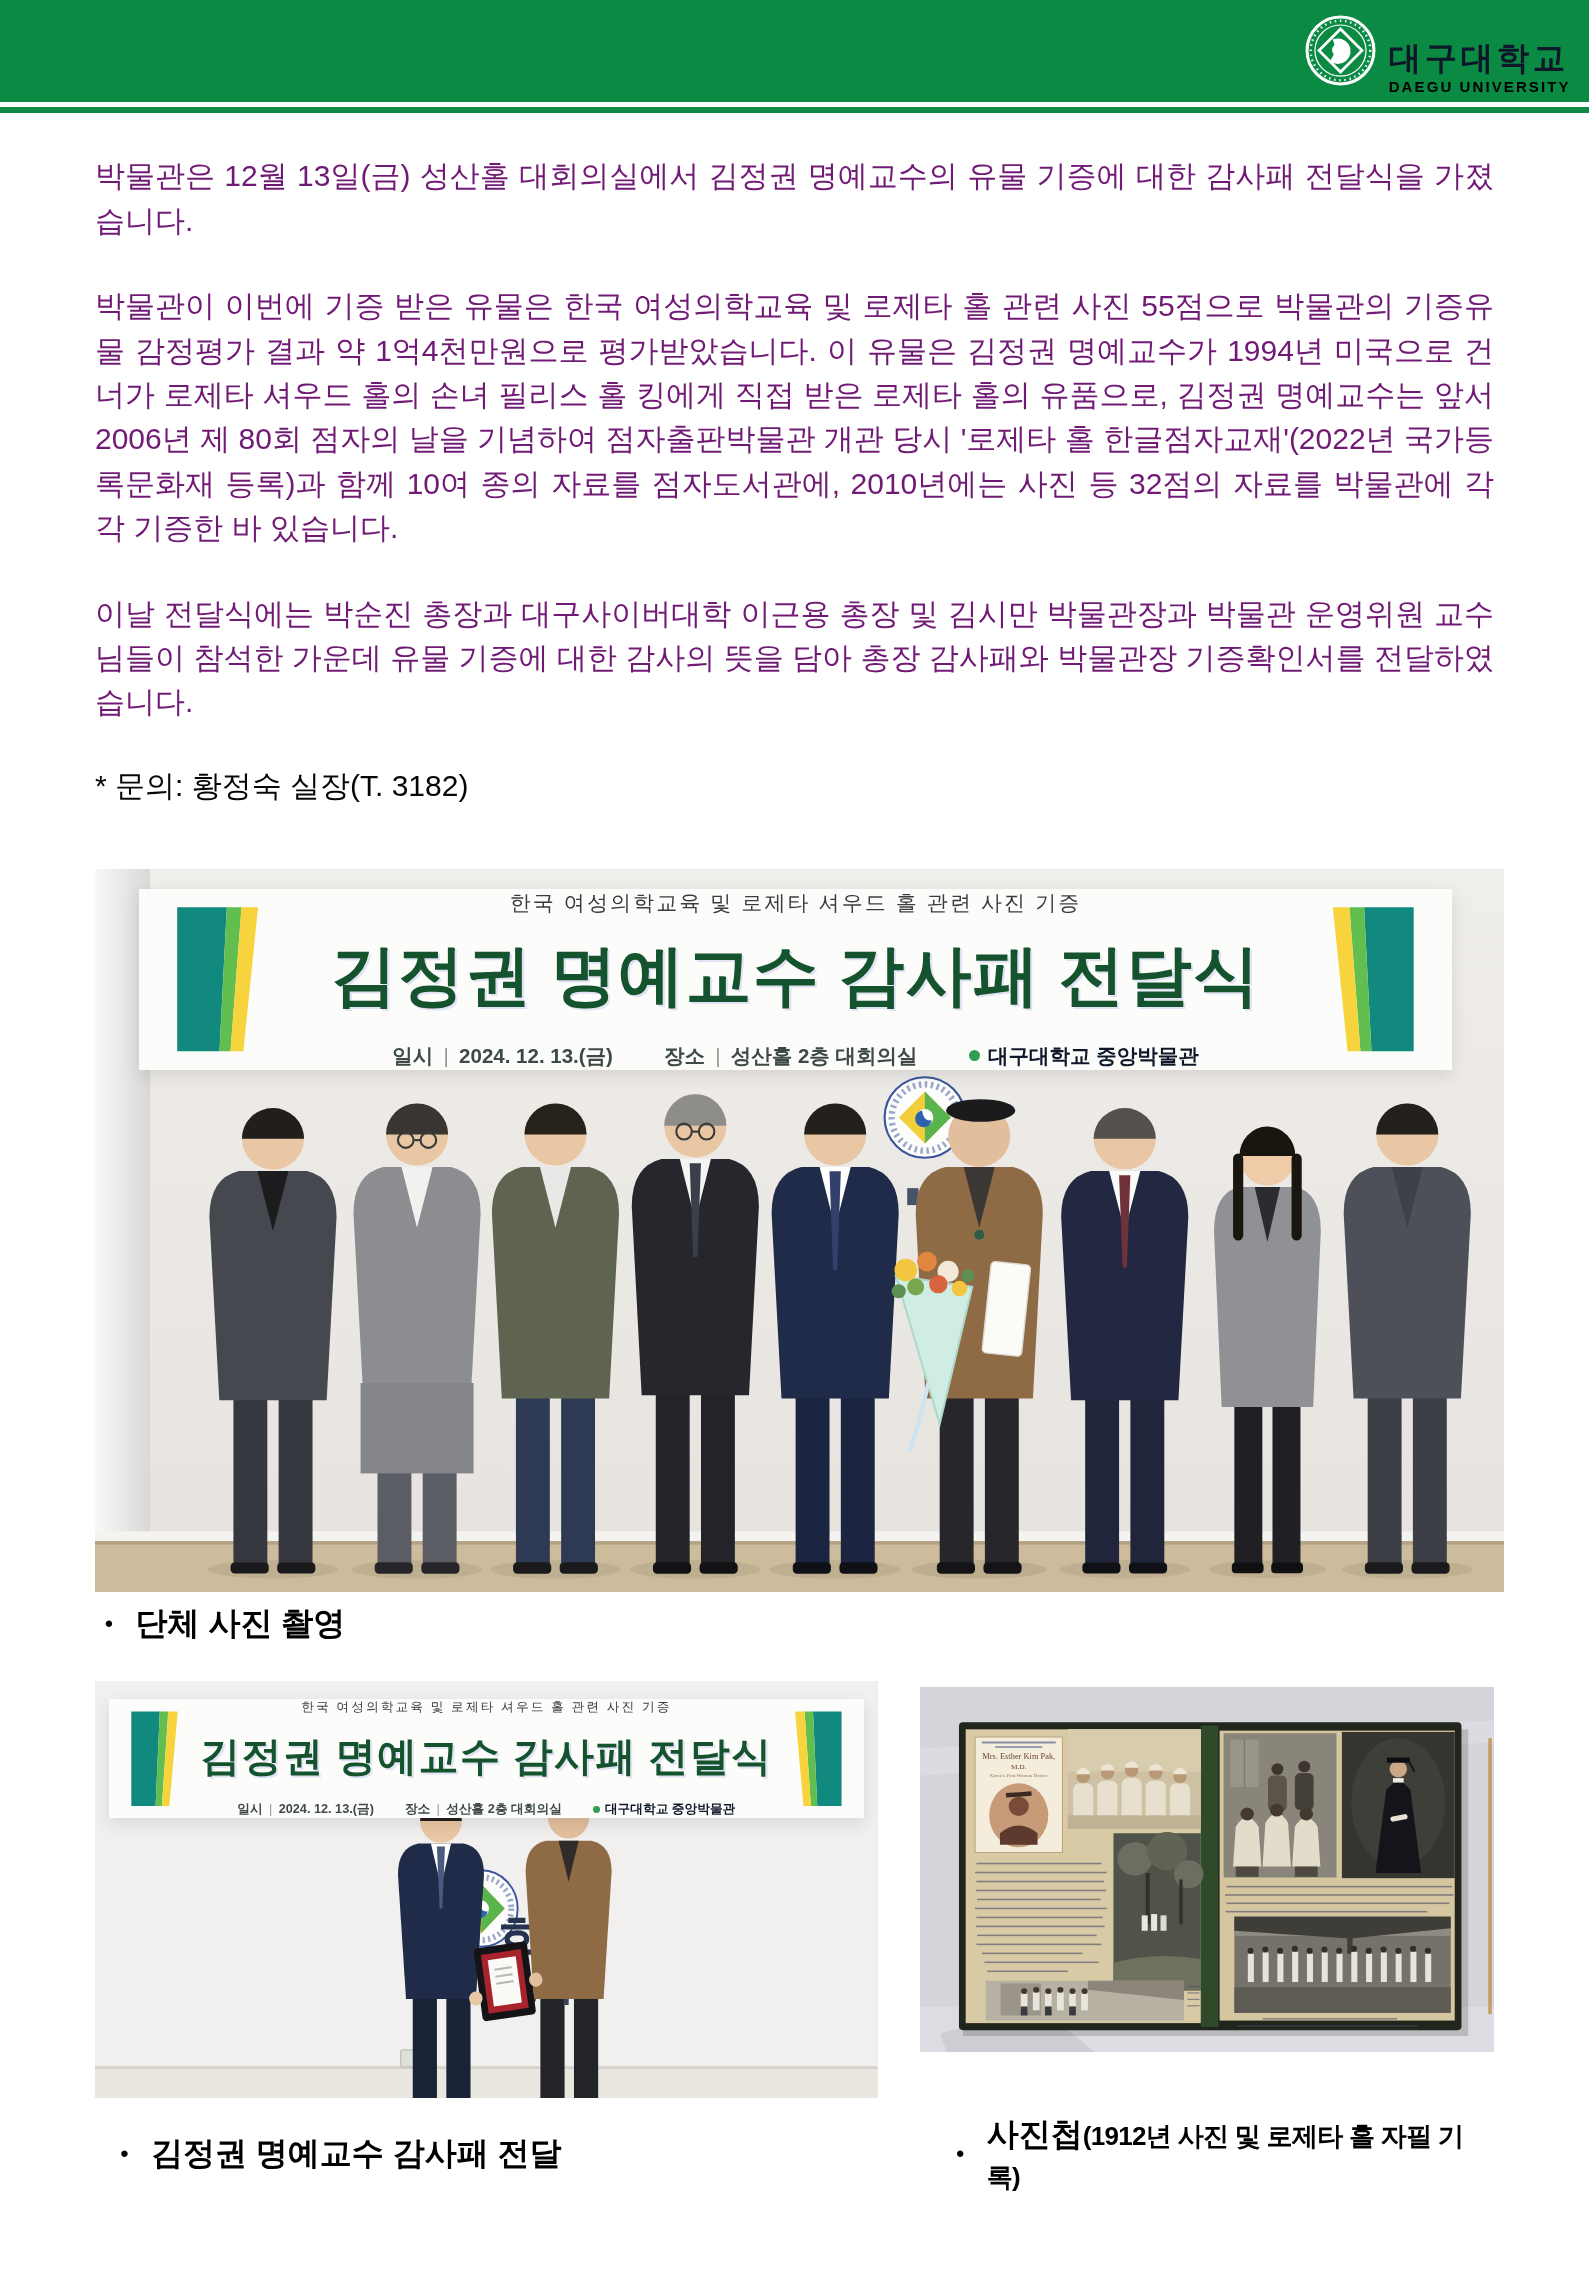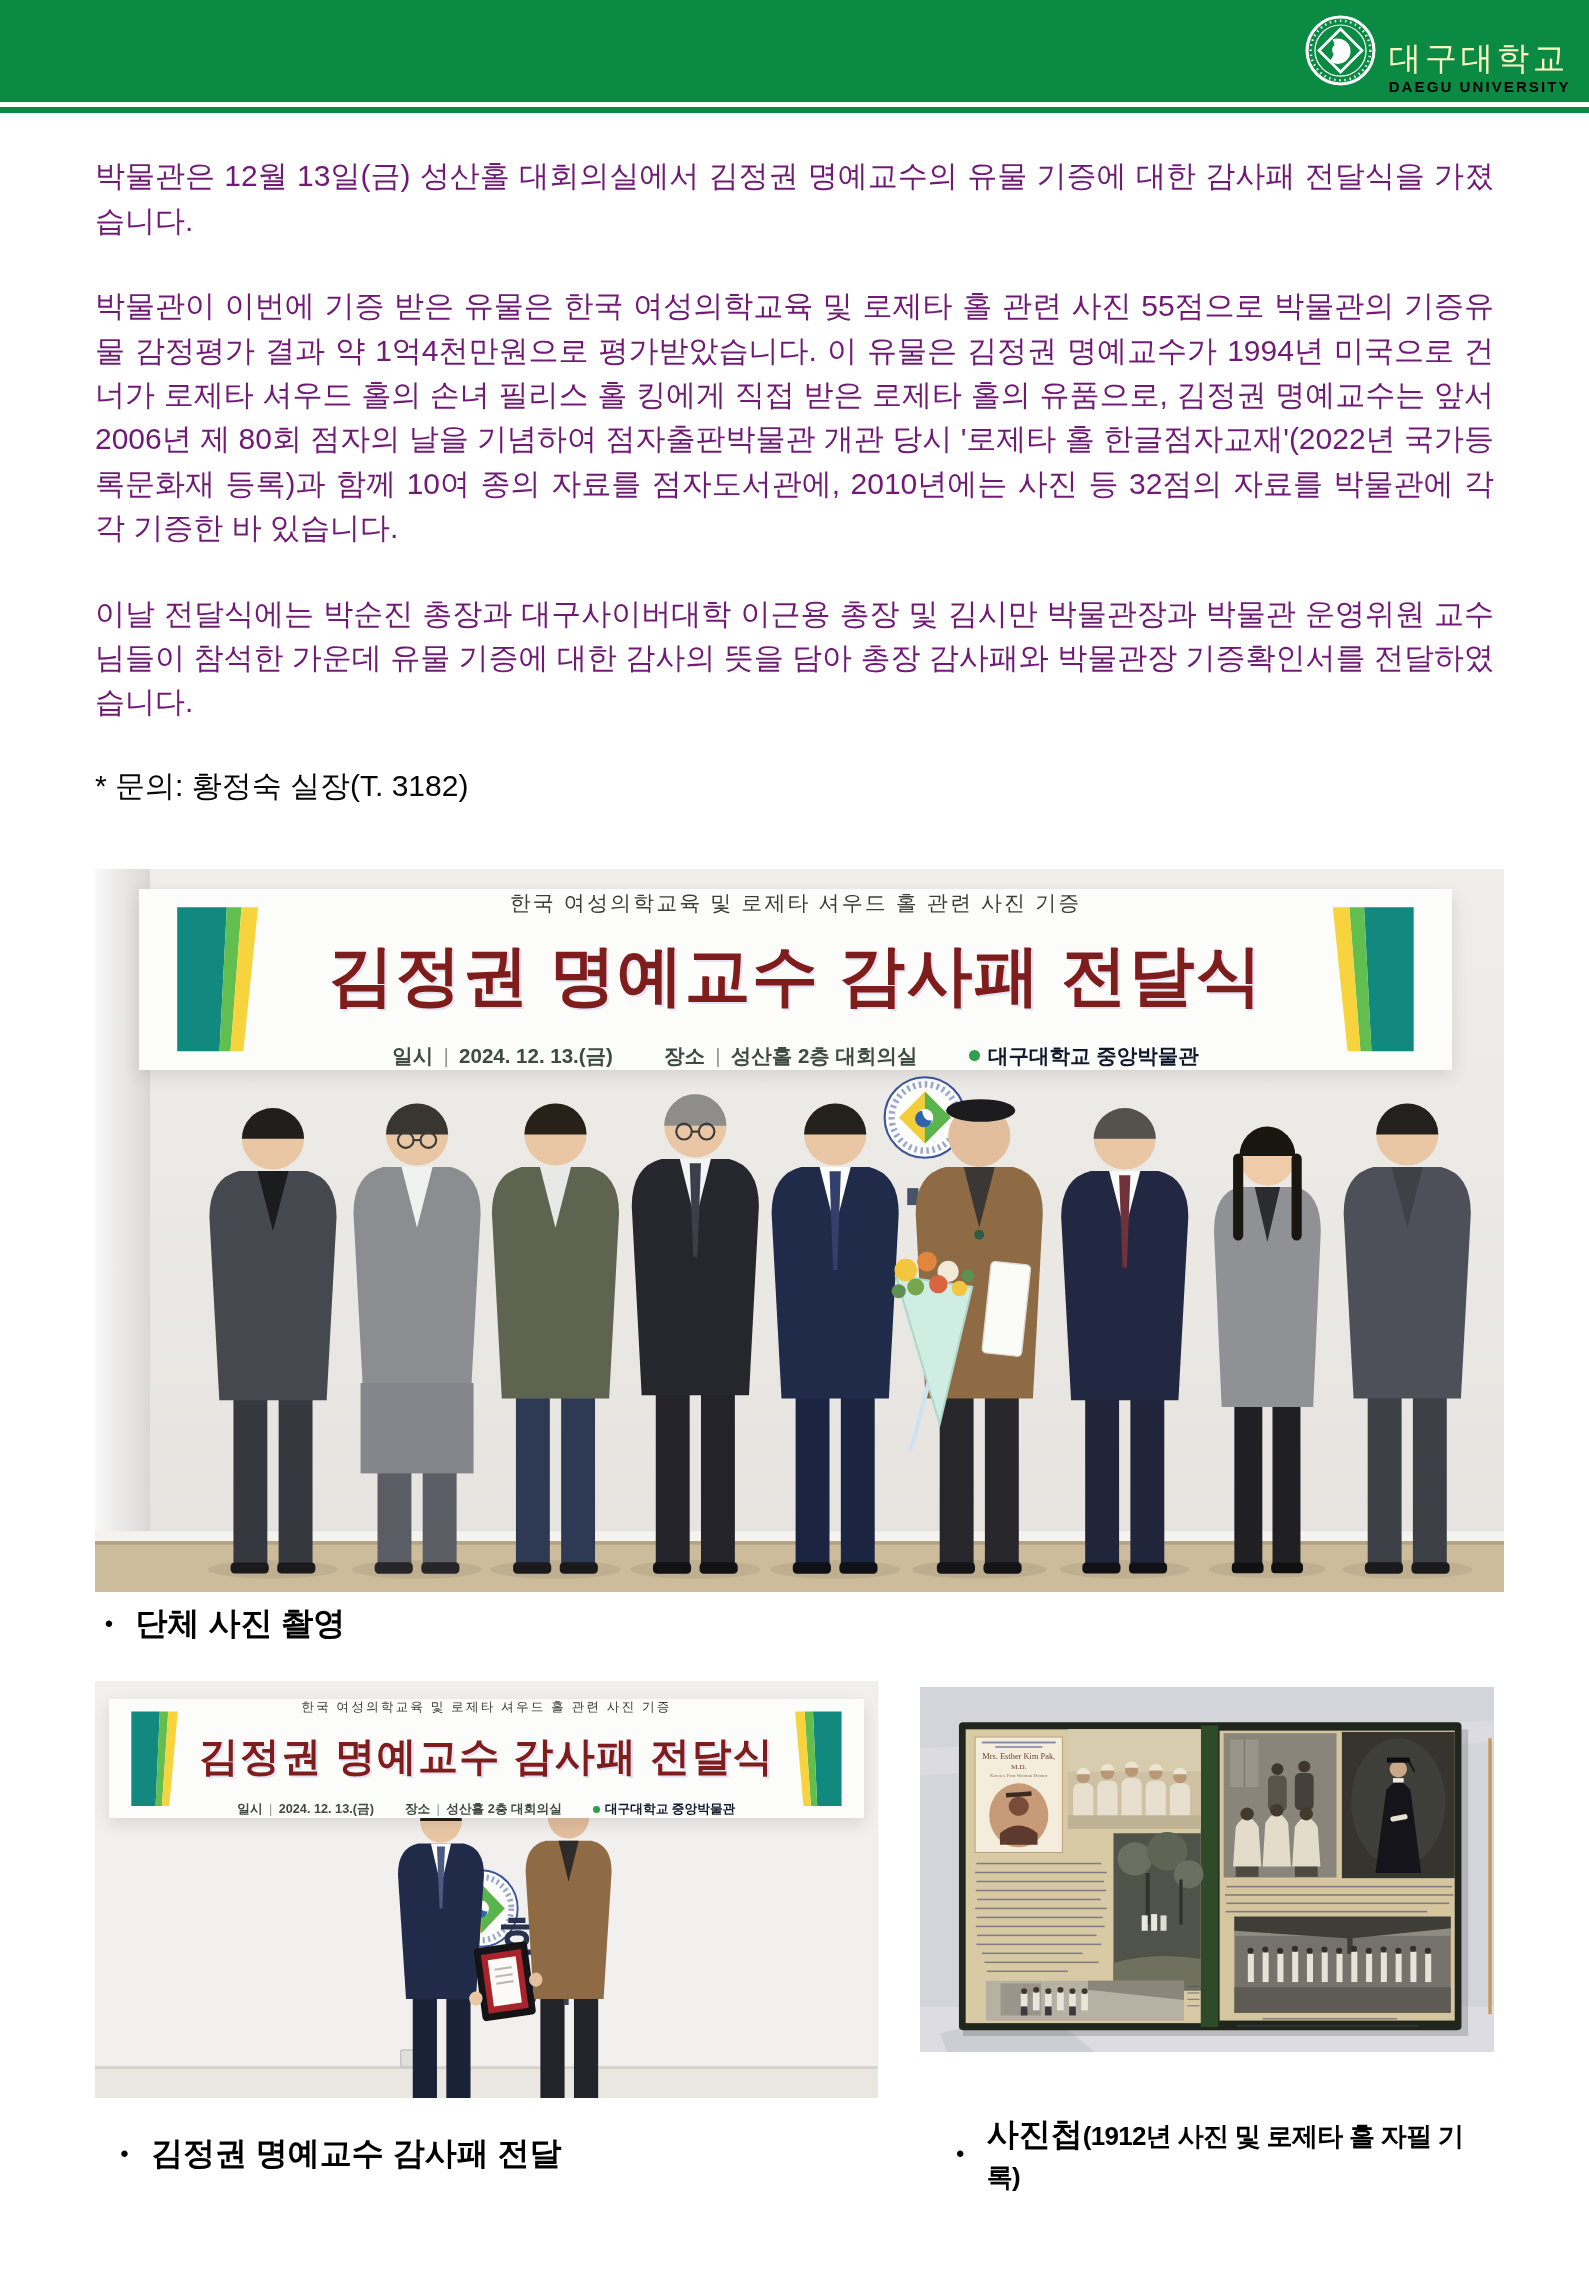--- a/index.html
+++ b/index.html
@@ -5,21 +5,21 @@
   html,body{margin:0;padding:0;background:#ffffff;}
   .page{position:relative;width:1589px;height:2295px;background:#fff;overflow:hidden;
         font-family:"Liberation Sans","DejaVu Sans",sans-serif;color:#000;}
 
   
   .topbar{position:relative;height:102px;background:#0B8A44;}
   .rule-gap{height:5px;background:#fff;}
   .rule{height:6.4px;background:#0B8A44;}
   .logo{position:absolute;right:18.4px;top:50%;transform:translateY(-50%);
         display:flex;align-items:center;gap:11.3px;}
-  .logo-text .kr{color:#fef9c3;font-size:32.5px;font-weight:400;letter-spacing:3.5px;line-height:1.05;margin-top:34px;}
+  .logo-text .kr{color:#0f172a;font-size:32.5px;font-weight:700;letter-spacing:3.5px;line-height:1.05;margin-top:34px;}
   .logo-text .en{color:#000000;font-size:15px;font-weight:700;letter-spacing:2.1px;margin-top:2.8px;}
 
   
   main{padding:0 95px;box-sizing:border-box;width:1589px;}
   h1{margin:44px 0 0;font-size:35px;font-weight:900;letter-spacing:-0.7px;color:#000;}
   .body-p{margin:41px 0 0;font-size:30px;line-height:1.48;color:#701a75;
           text-align:justify;text-align-last:left;word-break:break-word;}
   .contact{margin:41px 0 0;font-size:30px;color:#060606;}
 
   
@@ -38,22 +38,22 @@
   .cap-left{width:823px;box-sizing:border-box;padding-left:25.4px;}
   .cap-right{margin-left:42px;}
   .paren{font-size:26px;letter-spacing:-0.7px;font-weight:700;}
 
   
   .banner{position:absolute;background:#FCFCFA;display:flex;flex-direction:column;
           align-items:center;justify-content:space-between;box-shadow:0 5.7px 15.5px rgba(60,60,55,.14);}
   .banner-large{left:44px;right:52px;top:20px;height:181px;}
   .banner-small{left:14px;right:14px;top:18.4px;height:119px;}
   .banner-sub{color:#3B3B3B;letter-spacing:2.1px;font-weight:500;}
-  .banner-title{font-weight:900;color:#7f1d1d;letter-spacing:1.4px;
-                text-shadow:2.1px 2.1px 0 rgba(130,140,225,.22);}
+  .banner-title{font-weight:900;color:#14532d;letter-spacing:1.4px;
+                text-shadow:2.1px 2.1px 0 rgba(130,140,225,.22);font-family:Liberation Serif, serif;}
   .banner-meta{display:flex;align-items:center;color:#3E4A44;font-weight:600;}
   .meta-div{color:#8A9A90;padding:0 .5em;font-weight:400;}
   .org-dot{display:inline-block;width:.55em;height:.55em;border-radius:50%;
            background:#2F9E4F;margin-right:.4em;}
   .meta-org{display:flex;align-items:center;color:#0f172a;}
   .banner-large .banner-sub{font-size:21px;}
   .banner-large .banner-title{font-size:66px;margin-top:5.7px;}
   .banner-large .banner-meta{font-size:20.5px;margin-top:11.3px;gap:51px;}
   .banner-small .banner-sub{font-size:12.7px;}
   .banner-small .banner-title{font-size:40px;margin-top:3.5px;}

